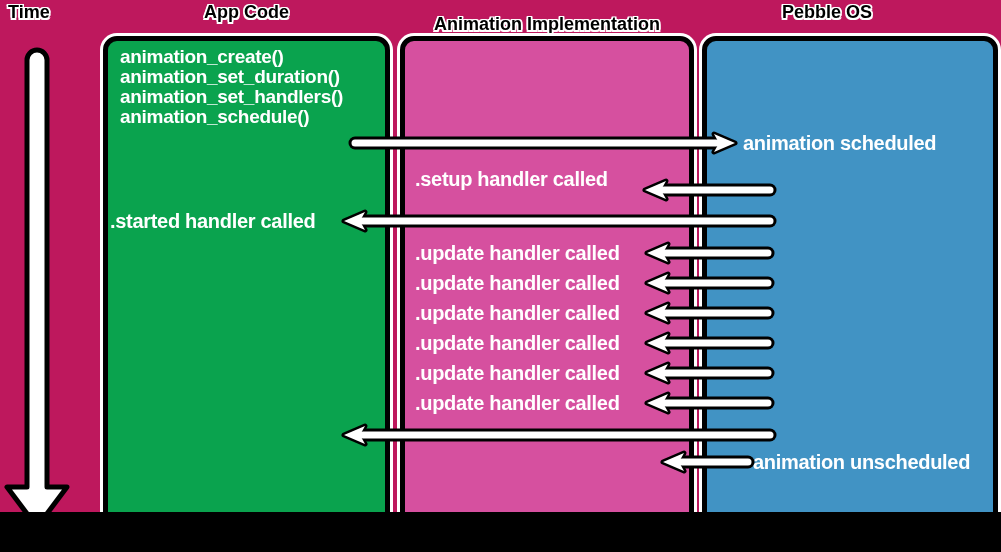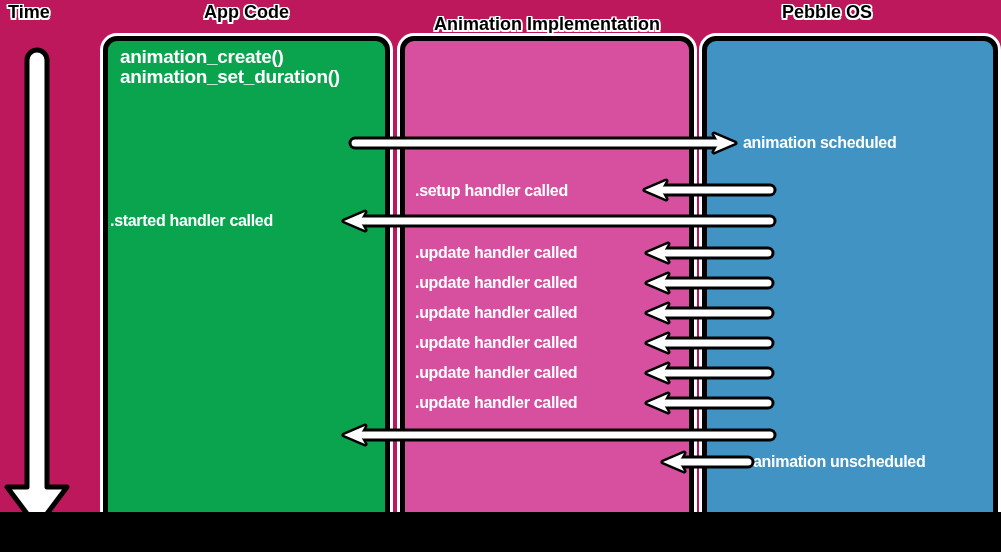--- a/index.html
+++ b/index.html
@@ -44,21 +44,21 @@
     font-weight:bold;
     font-size:19px;
     line-height:20px;
     letter-spacing:-0.3px;
     white-space:nowrap;
   }
   .lbl{
     position:absolute;
     color:#fff;
     font-weight:bold;
-    font-size:16px;
+    font-size:20px;
     line-height:22px;
     height:22px;
     letter-spacing:-0.3px;
     white-space:nowrap;
   }
   #arrow-layer{
     position:absolute;
     left:0;top:0;
     pointer-events:none;
   }
@@ -73,24 +73,26 @@
   <div class="hdr centered" style="left:400px;width:294px;top:14px;">Animation Implementation</div>
   <div class="hdr centered" style="left:679px;width:296px;top:2px;">Pebble OS</div>
 
   <div class="box" id="box-app-code"></div>
   <div class="box" id="box-anim-impl"></div>
   <div class="box" id="box-pebble-os"></div>
 
   <div class="fn-list">
     <div class="fn">animation_create()</div>
     <div class="fn">animation_set_duration()</div>
+    <div class="fn">animation_set_handlers()</div>
+    <div class="fn">animation_schedule()</div>
   </div>
 
   <div class="lbl" style="left:743px;top:132px;">animation scheduled</div>
-  <div class="lbl" style="left:415px;top:180px;">.setup handler called</div>
+  <div class="lbl" style="left:415px;top:168px;">.setup handler called</div>
   <div class="lbl" style="left:110px;top:210px;">.started handler called</div>
   <div class="lbl" style="left:415px;top:242px;">.update handler called</div>
   <div class="lbl" style="left:415px;top:272px;">.update handler called</div>
   <div class="lbl" style="left:415px;top:302px;">.update handler called</div>
   <div class="lbl" style="left:415px;top:332px;">.update handler called</div>
   <div class="lbl" style="left:415px;top:362px;">.update handler called</div>
   <div class="lbl" style="left:415px;top:392px;">.update handler called</div>
   <div class="lbl" style="left:753px;top:451px;">animation unscheduled</div>
 
   <svg id="arrow-layer" width="1001" height="552" viewBox="0 0 1001 552">

